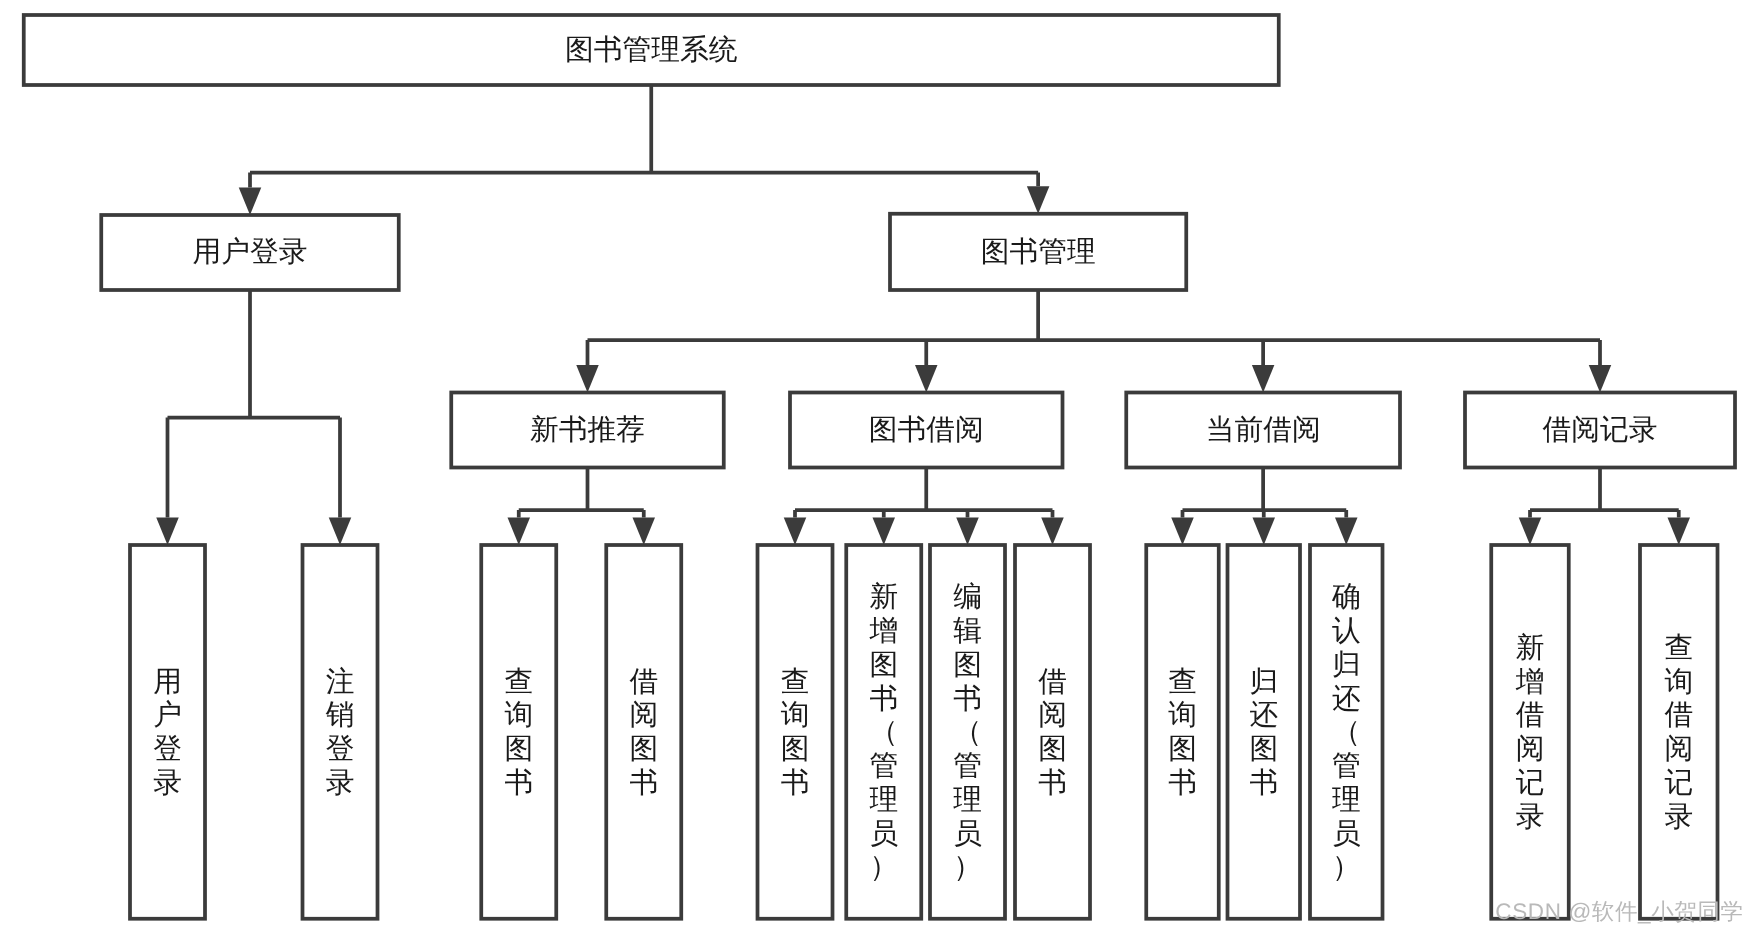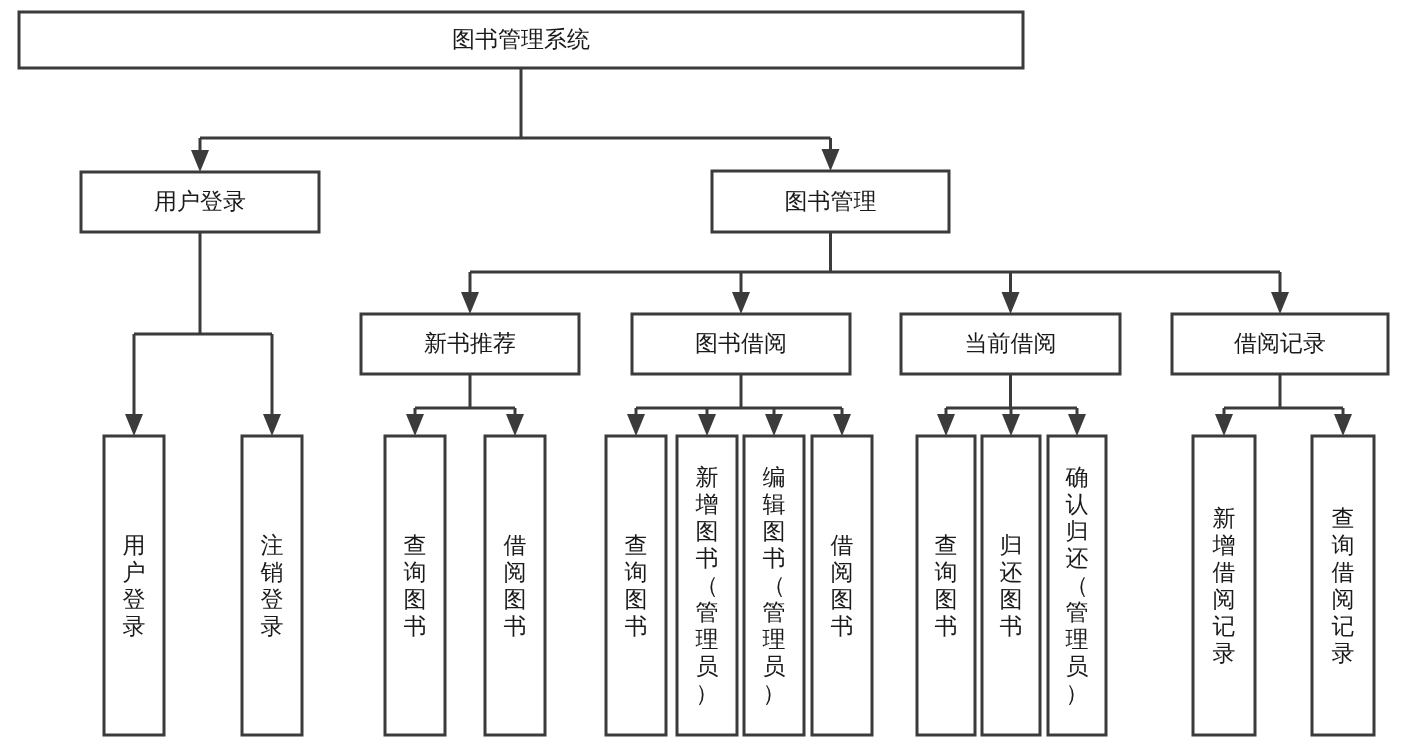--- a/index.html
+++ b/index.html
@@ -205,14 +205,15 @@
           <text x="1224" y="525.56" class="node-label-v"><tspan x="1224" dy="0">新</tspan><tspan x="1224" dy="27">增</tspan><tspan x="1224" dy="27">借</tspan><tspan x="1224" dy="27">阅</tspan><tspan x="1224" dy="27">记</tspan><tspan x="1224" dy="27">录</tspan></text>
         </g>
         <g>
           <rect x="1312" y="436" width="62" height="299" class="node-box"></rect>
           <text x="1343" y="525.56" class="node-label-v"><tspan x="1343" dy="0">查</tspan><tspan x="1343" dy="27">询</tspan><tspan x="1343" dy="27">借</tspan><tspan x="1343" dy="27">阅</tspan><tspan x="1343" dy="27">记</tspan><tspan x="1343" dy="27">录</tspan></text>
         </g>
       </g>
 
   </svg>
 
+  <div class="watermark">CSDN @软件_小贺同学</div>
 
 </div>
 
 </body></html>

